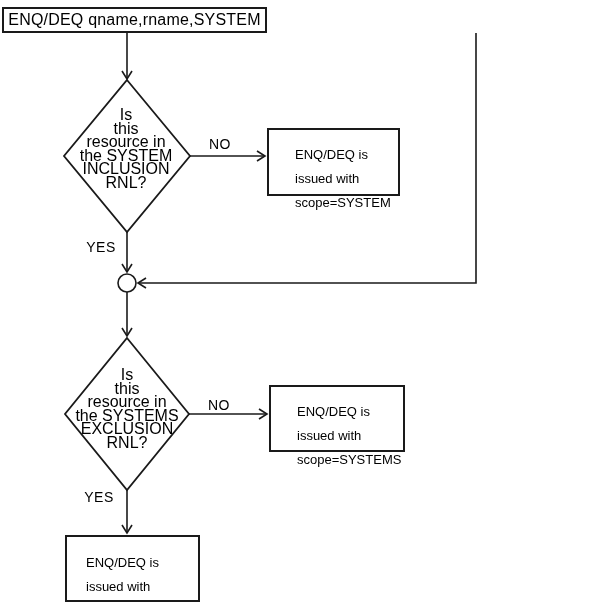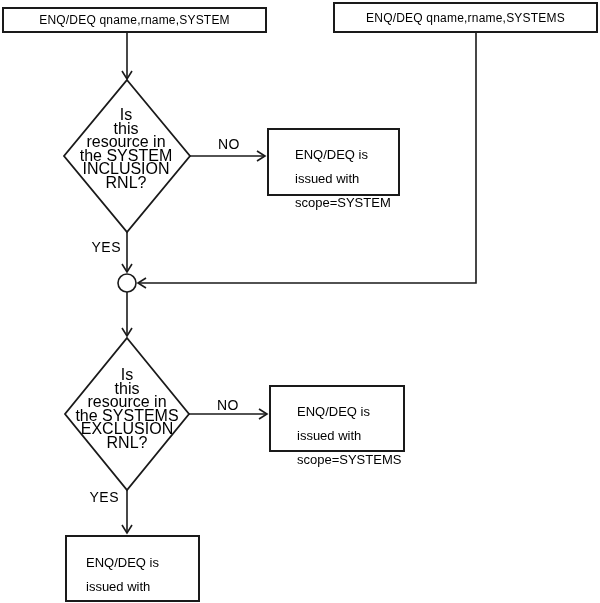--- a/index.html
+++ b/index.html
@@ -28,42 +28,42 @@
     box-sizing: border-box;
     background: #ffffff;
   }
   .rect-node {
     border: 2px solid #1a1a1a;
   }
   .start-node {
     display: flex;
     align-items: center;
     justify-content: center;
-    font-size: 12px;
+    font-size: 16px;
     letter-spacing: 0.2px;
     white-space: nowrap;
   }
   .result-node {
     font-size: 13px;
     line-height: 24px;
     white-space: pre-line;
     text-align: left;
   }
   .diamond-text {
     position: absolute;
     text-align: center;
     font-size: 16px;
     line-height: 13.5px;
     white-space: pre-line;
     background: transparent;
   }
   .edge-label {
     position: absolute;
     width: 40px;
-    text-align: right;
+    text-align: center;
     font-size: 14px;
     letter-spacing: 0.5px;
   }
   
   #start-left  { left: 2px;   top: 7px;   width: 265px; height: 26px; }
   #start-right { left: 333px; top: 2px;   width: 265px; height: 31px; }
   #result1 { left: 267px; top: 128px; width: 133px; height: 68px; padding: 13px 4px 0 26px; }
   #result2 { left: 269px; top: 385px; width: 136px; height: 67px; padding: 13px 4px 0 26px; }
   #result3 { left: 65px;  top: 535px; width: 135px; height: 67px; padding: 14px 4px 0 19px; }
   #decision1-text { left: 66px; top: 108px; width: 120px; }
@@ -118,21 +118,20 @@
 
       <g>
         <line x1="127" y1="490" x2="127" y2="533"></line>
         <polyline points="122,525 127,533 132,525"></polyline>
       </g>
     </g>
   </svg>
 
   <div id="start-left" class="node rect-node start-node">ENQ/DEQ qname,rname,SYSTEM</div>
 
-  <div id="start-right" class="node rect-node start-node">ENQ/DEQ qname,rname,SYSTEMS</div>
 
   <div id="decision1-text" class="diamond-text">Is
 this
 resource in
 the SYSTEM
 INCLUSION
 RNL?</div>
 
   <div id="decision2-text" class="diamond-text">Is
 this

